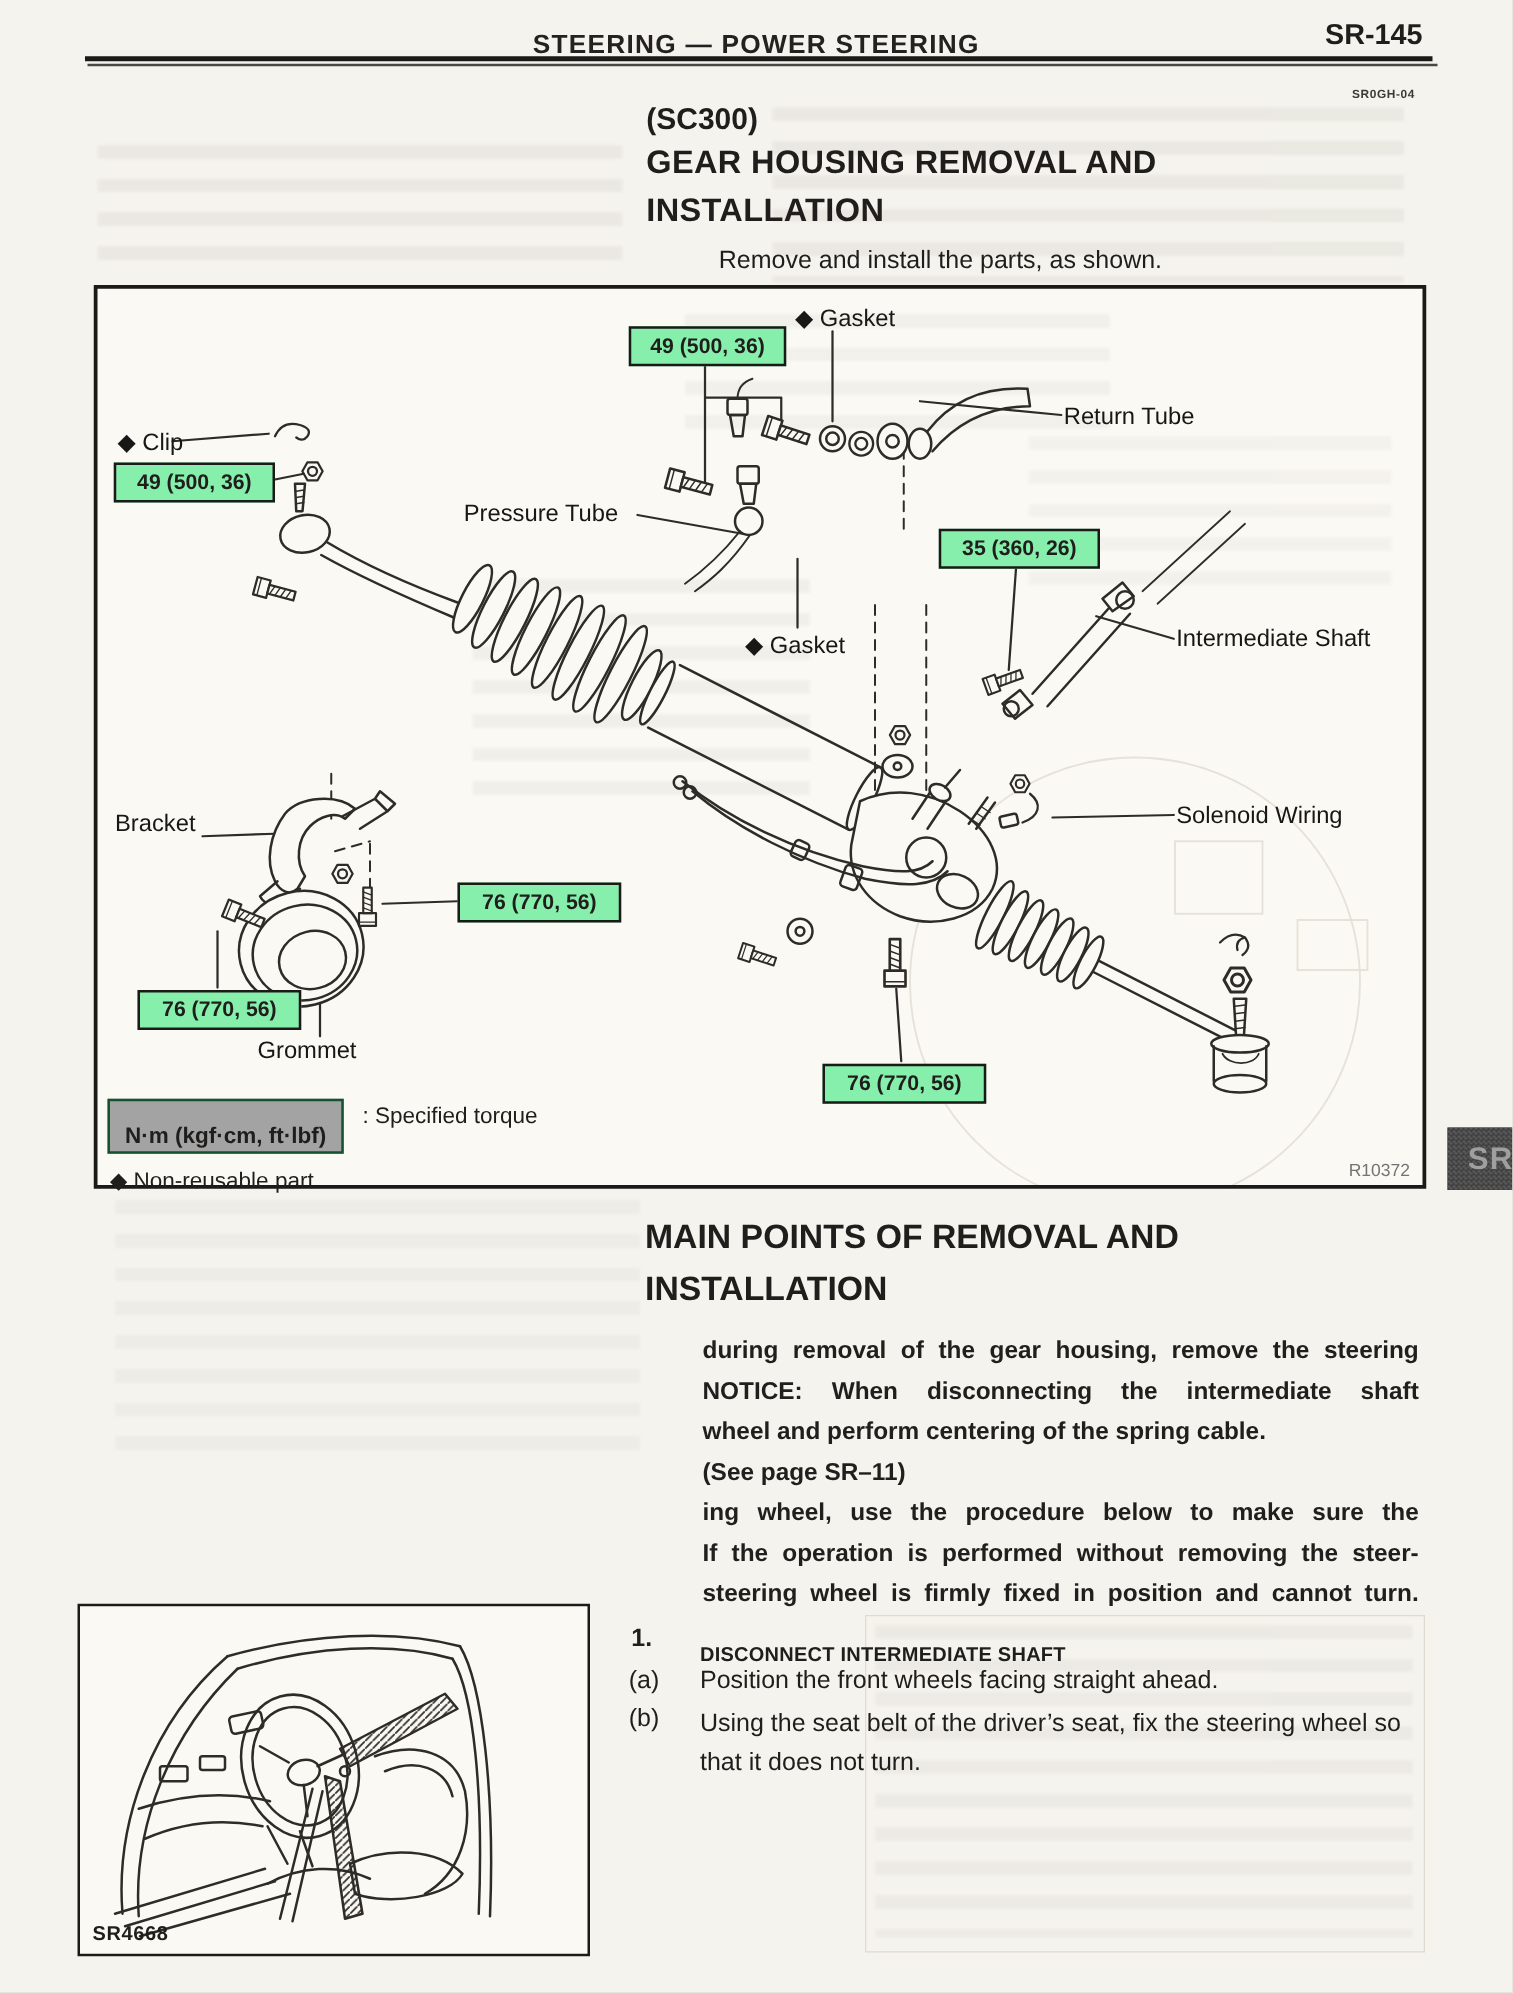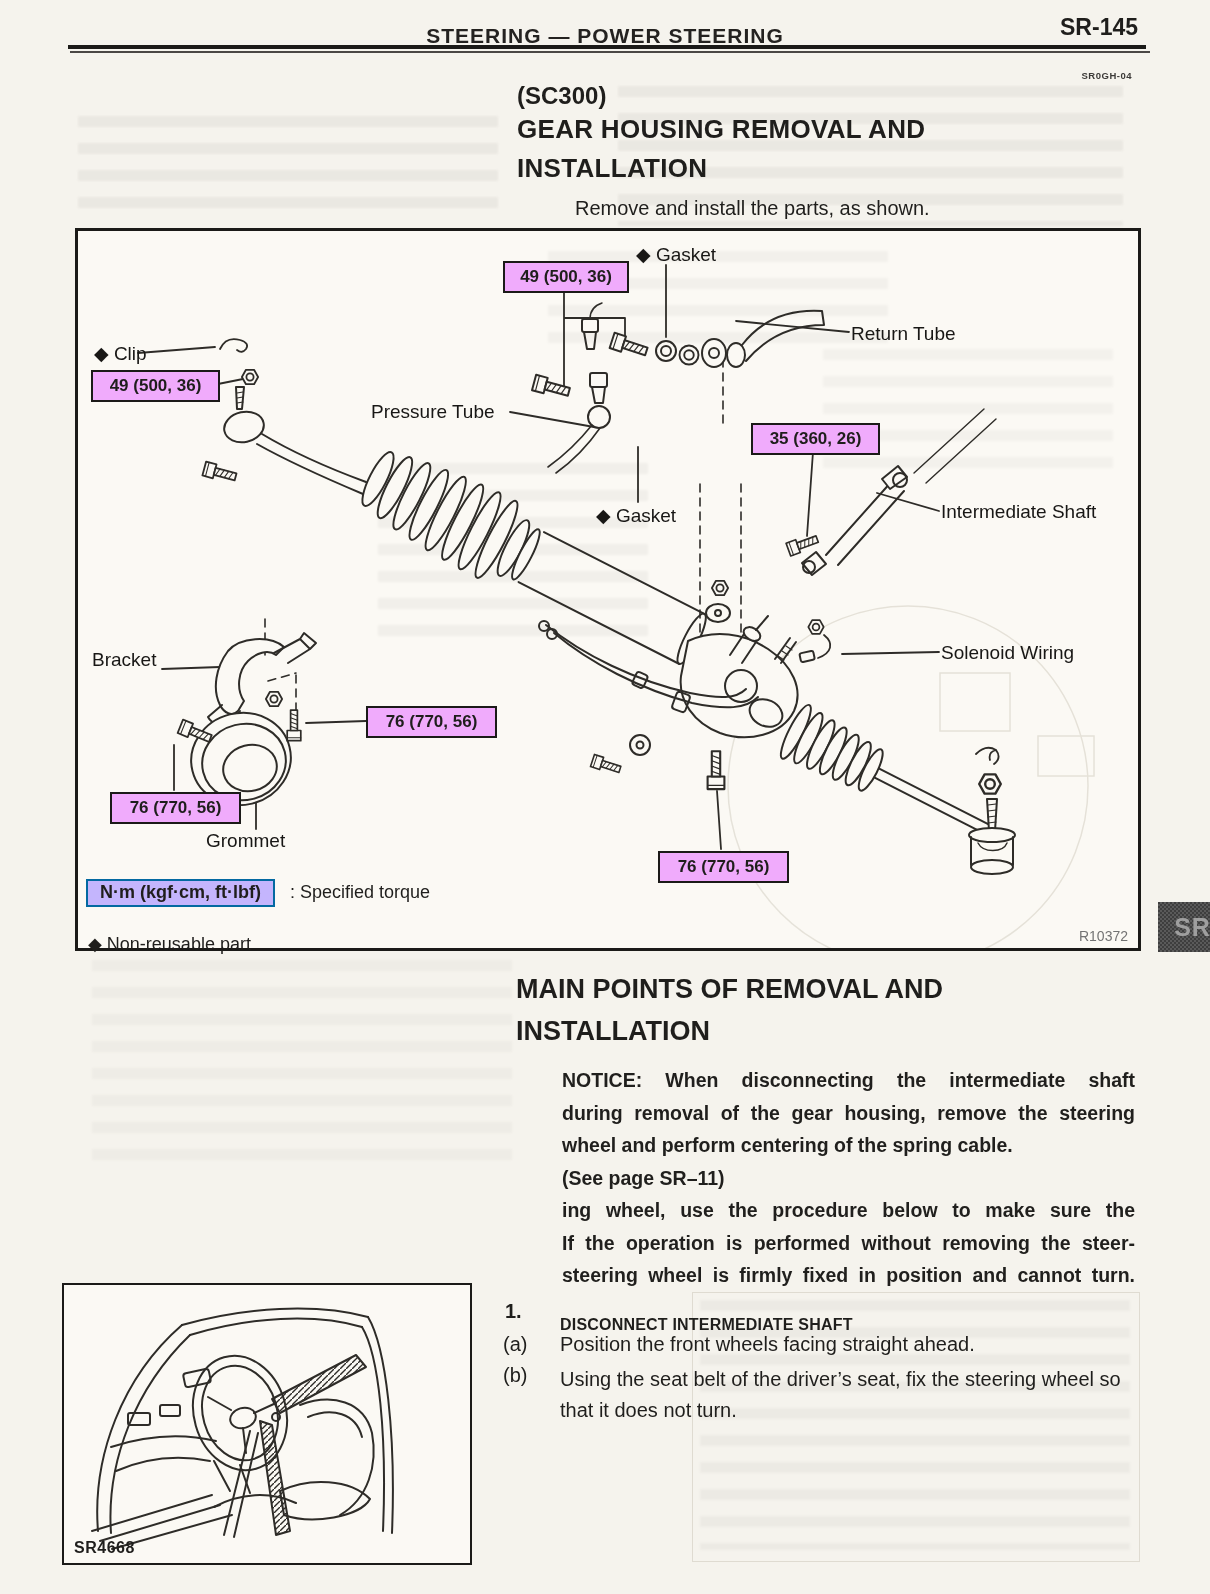--- a/index.html
+++ b/index.html
@@ -20,27 +20,27 @@
   
   .t-model { position:absolute; left:517px; top:82px;  font-size:24px; font-weight:bold; }
   .t-h1    { position:absolute; left:517px; top:114px; font-size:26px; font-weight:bold; letter-spacing:.3px; }
   .t-h2    { position:absolute; left:517px; top:153px; font-size:26px; font-weight:bold; letter-spacing:.3px; }
   .t-intro { position:absolute; left:575px; top:197px; font-size:20px; }
 
   
   .fig { position:absolute; left:75px; top:228px; width:1060px; height:717px;
     border:3px solid #1b1a18; background:#fbf9f4; }
   .fig svg { position:absolute; left:0; top:0; }
-  .torque-box { position:absolute; border:2px solid #1b1a18; background:#f0abfc;
+  .torque-box { position:absolute; border:2px solid #1b1a18; background:#86efac;
     display:flex; align-items:center; justify-content:center;
     font-size:17px; font-weight:bold; white-space:nowrap; }
   .part-label { position:absolute; font-size:19px; white-space:nowrap; color:#181715; }
   .fig-code { position:absolute; right:10px; bottom:4px; font-size:14px; color:#737373; }
-  .legend-box { position:absolute; left:8px; top:648px; border:2px solid #0369a1;
-    background:#c4b5fd; padding:1px 12px 2px; font-size:18px; font-weight:bold; white-space:nowrap; }
+  .legend-box { position:absolute; left:8px; top:648px; border:2px solid #14532d;
+    background:#a3a3a3; padding:17px 12px 2px; font-size:18px; font-weight:bold; white-space:nowrap; }
   .legend-note { position:absolute; left:212px; top:651px; font-size:18px; white-space:nowrap; }
   .legend-nr  { position:absolute; left:10px; top:702px; font-size:18px; white-space:nowrap; }
 
   
   .mp-h1 { position:absolute; left:516px; top:974px;  font-size:27px; font-weight:bold; }
   .mp-h2 { position:absolute; left:516px; top:1016px; font-size:27px; font-weight:bold; }
   .notice { position:absolute; left:562px; top:1064px; width:573px;
     font-size:19.5px; font-weight:bold; line-height:32.5px; color:#201f1d; }
   .notice div { text-align:justify; text-align-last:justify; }
   .notice div:nth-child(3), .notice div:nth-child(4) { text-align-last:left; }
@@ -284,22 +284,22 @@
     <div class="legend-note">:  Specified torque</div>
     <div class="legend-nr">◆ Non-reusable part</div>
 
     <div class="fig-code">R10372</div>
   </div>
 
   <div class="mp-h1">MAIN POINTS OF REMOVAL AND</div>
   <div class="mp-h2">INSTALLATION</div>
 
   <div class="notice">
+    <div>during removal of the gear housing, remove the steering</div>
     <div>NOTICE:  When  disconnecting  the  intermediate  shaft</div>
-    <div>during removal of the gear housing, remove the steering</div>
     <div>wheel and perform centering of the spring cable.</div>
     <div>(See page SR–11)</div>
     <div>ing  wheel,  use  the  procedure  below  to  make  sure  the</div>
     <div>If the operation is performed without removing the steer-</div>
     <div>steering wheel is firmly fixed in position and cannot turn.</div>
   </div>
 
   <div class="step-num">1.</div>
   <div class="step-title">DISCONNECT INTERMEDIATE SHAFT</div>
   <div class="sub-a-m">(a)</div>

